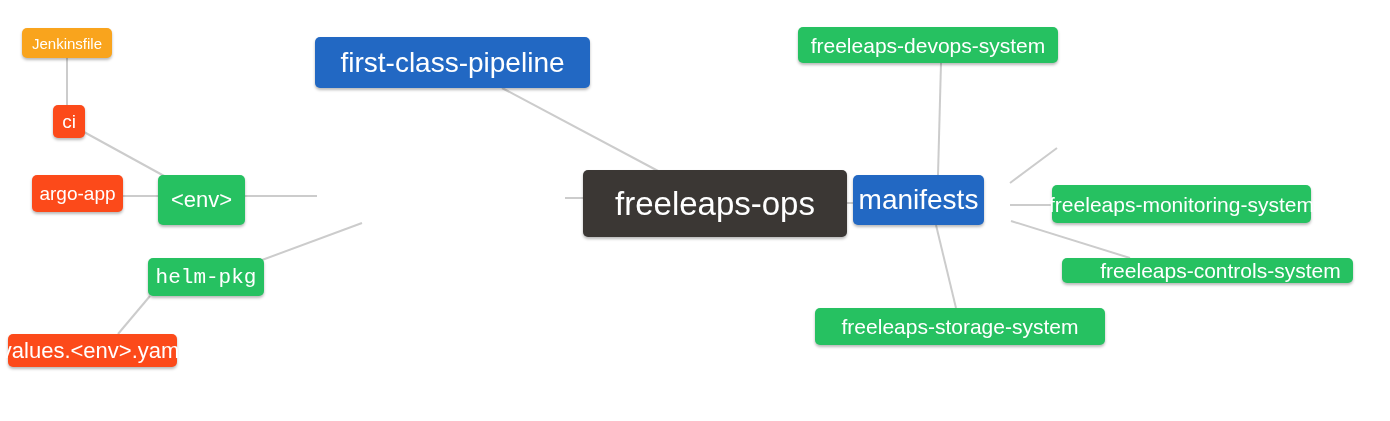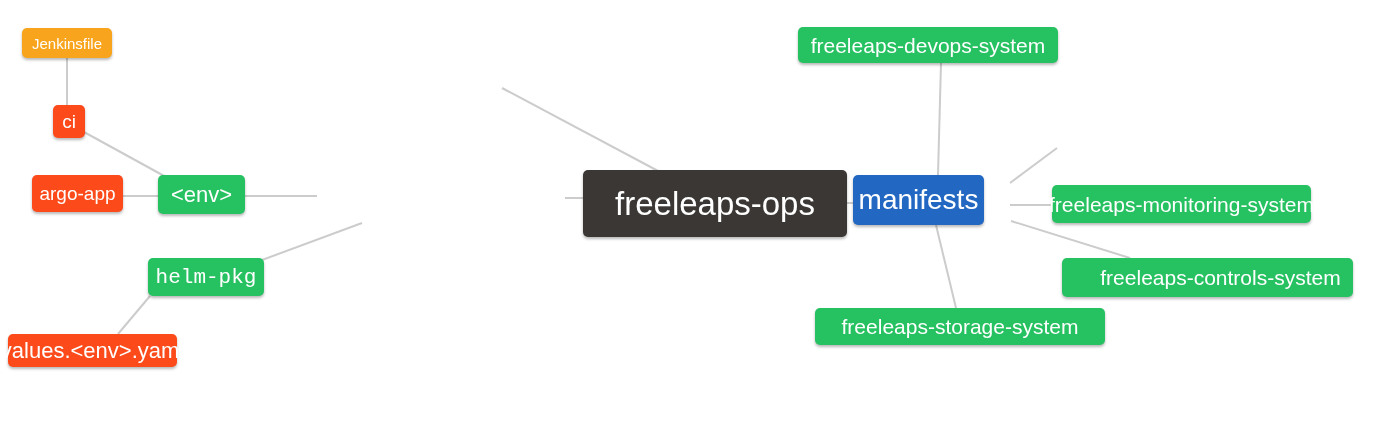--- a/index.html
+++ b/index.html
@@ -46,34 +46,35 @@
     <line class="edge" x1="1011" y1="221" x2="1130" y2="258"></line>
     <line class="edge" x1="936" y1="225" x2="956" y2="308"></line>
   </svg>
 
   <div class="node n-orange" style="left:22px;top:28px;width:90px;height:30px;font-size:15px;">Jenkinsfile</div>
 
   <div class="node n-red" style="left:53px;top:105px;width:32px;height:33px;font-size:19px;">ci</div>
 
   <div class="node n-red" style="left:32px;top:175px;width:91px;height:37px;font-size:19px;">argo-app</div>
 
-  <div class="node n-green" style="left:158px;top:175px;width:87px;height:39px;font-size:22px;">&lt;env&gt;</div>
+  <div class="node n-green" style="left:158px;top:175px;width:87px;height:50px;font-size:22px;">&lt;env&gt;</div>
 
+  <div class="node n-blue" style="left:315px;top:37px;width:275px;height:51px;font-size:28px;">first-class-pipeline</div>
 
 
   <div class="node n-green" style="left:148px;top:258px;width:116px;height:38px;font-size:21px;font-family:Liberation Mono, monospace;">helm-pkg</div>
 
   <div class="node n-red" style="left:8px;top:334px;width:169px;height:33px;font-size:22px;">values.&lt;env&gt;.yaml</div>
 
   <div class="node n-dark" style="left:583px;top:170px;width:264px;height:67px;font-size:33px;">freeleaps-ops</div>
 
   <div class="node n-blue" style="left:853px;top:175px;width:131px;height:50px;font-size:28px;">manifests</div>
 
   <div class="node n-green" style="left:798px;top:27px;width:260px;height:36px;font-size:21px;">freeleaps-devops-system</div>
 
 
   <div class="node n-green" style="left:1052px;top:185px;width:259px;height:38px;font-size:21px;">freeleaps-monitoring-system</div>
 
-  <div class="node n-green" style="left:1062px;top:258px;width:291px;height:39px;font-size:21px;padding-left:26px;">freeleaps-controls-system</div>
+  <div class="node n-green" style="left:1062px;top:258px;width:291px;height:25px;font-size:21px;padding-left:26px;">freeleaps-controls-system</div>
 
   <div class="node n-green" style="left:815px;top:308px;width:290px;height:37px;font-size:21px;">freeleaps-storage-system</div>
 
 </div>
 
 </body></html>

